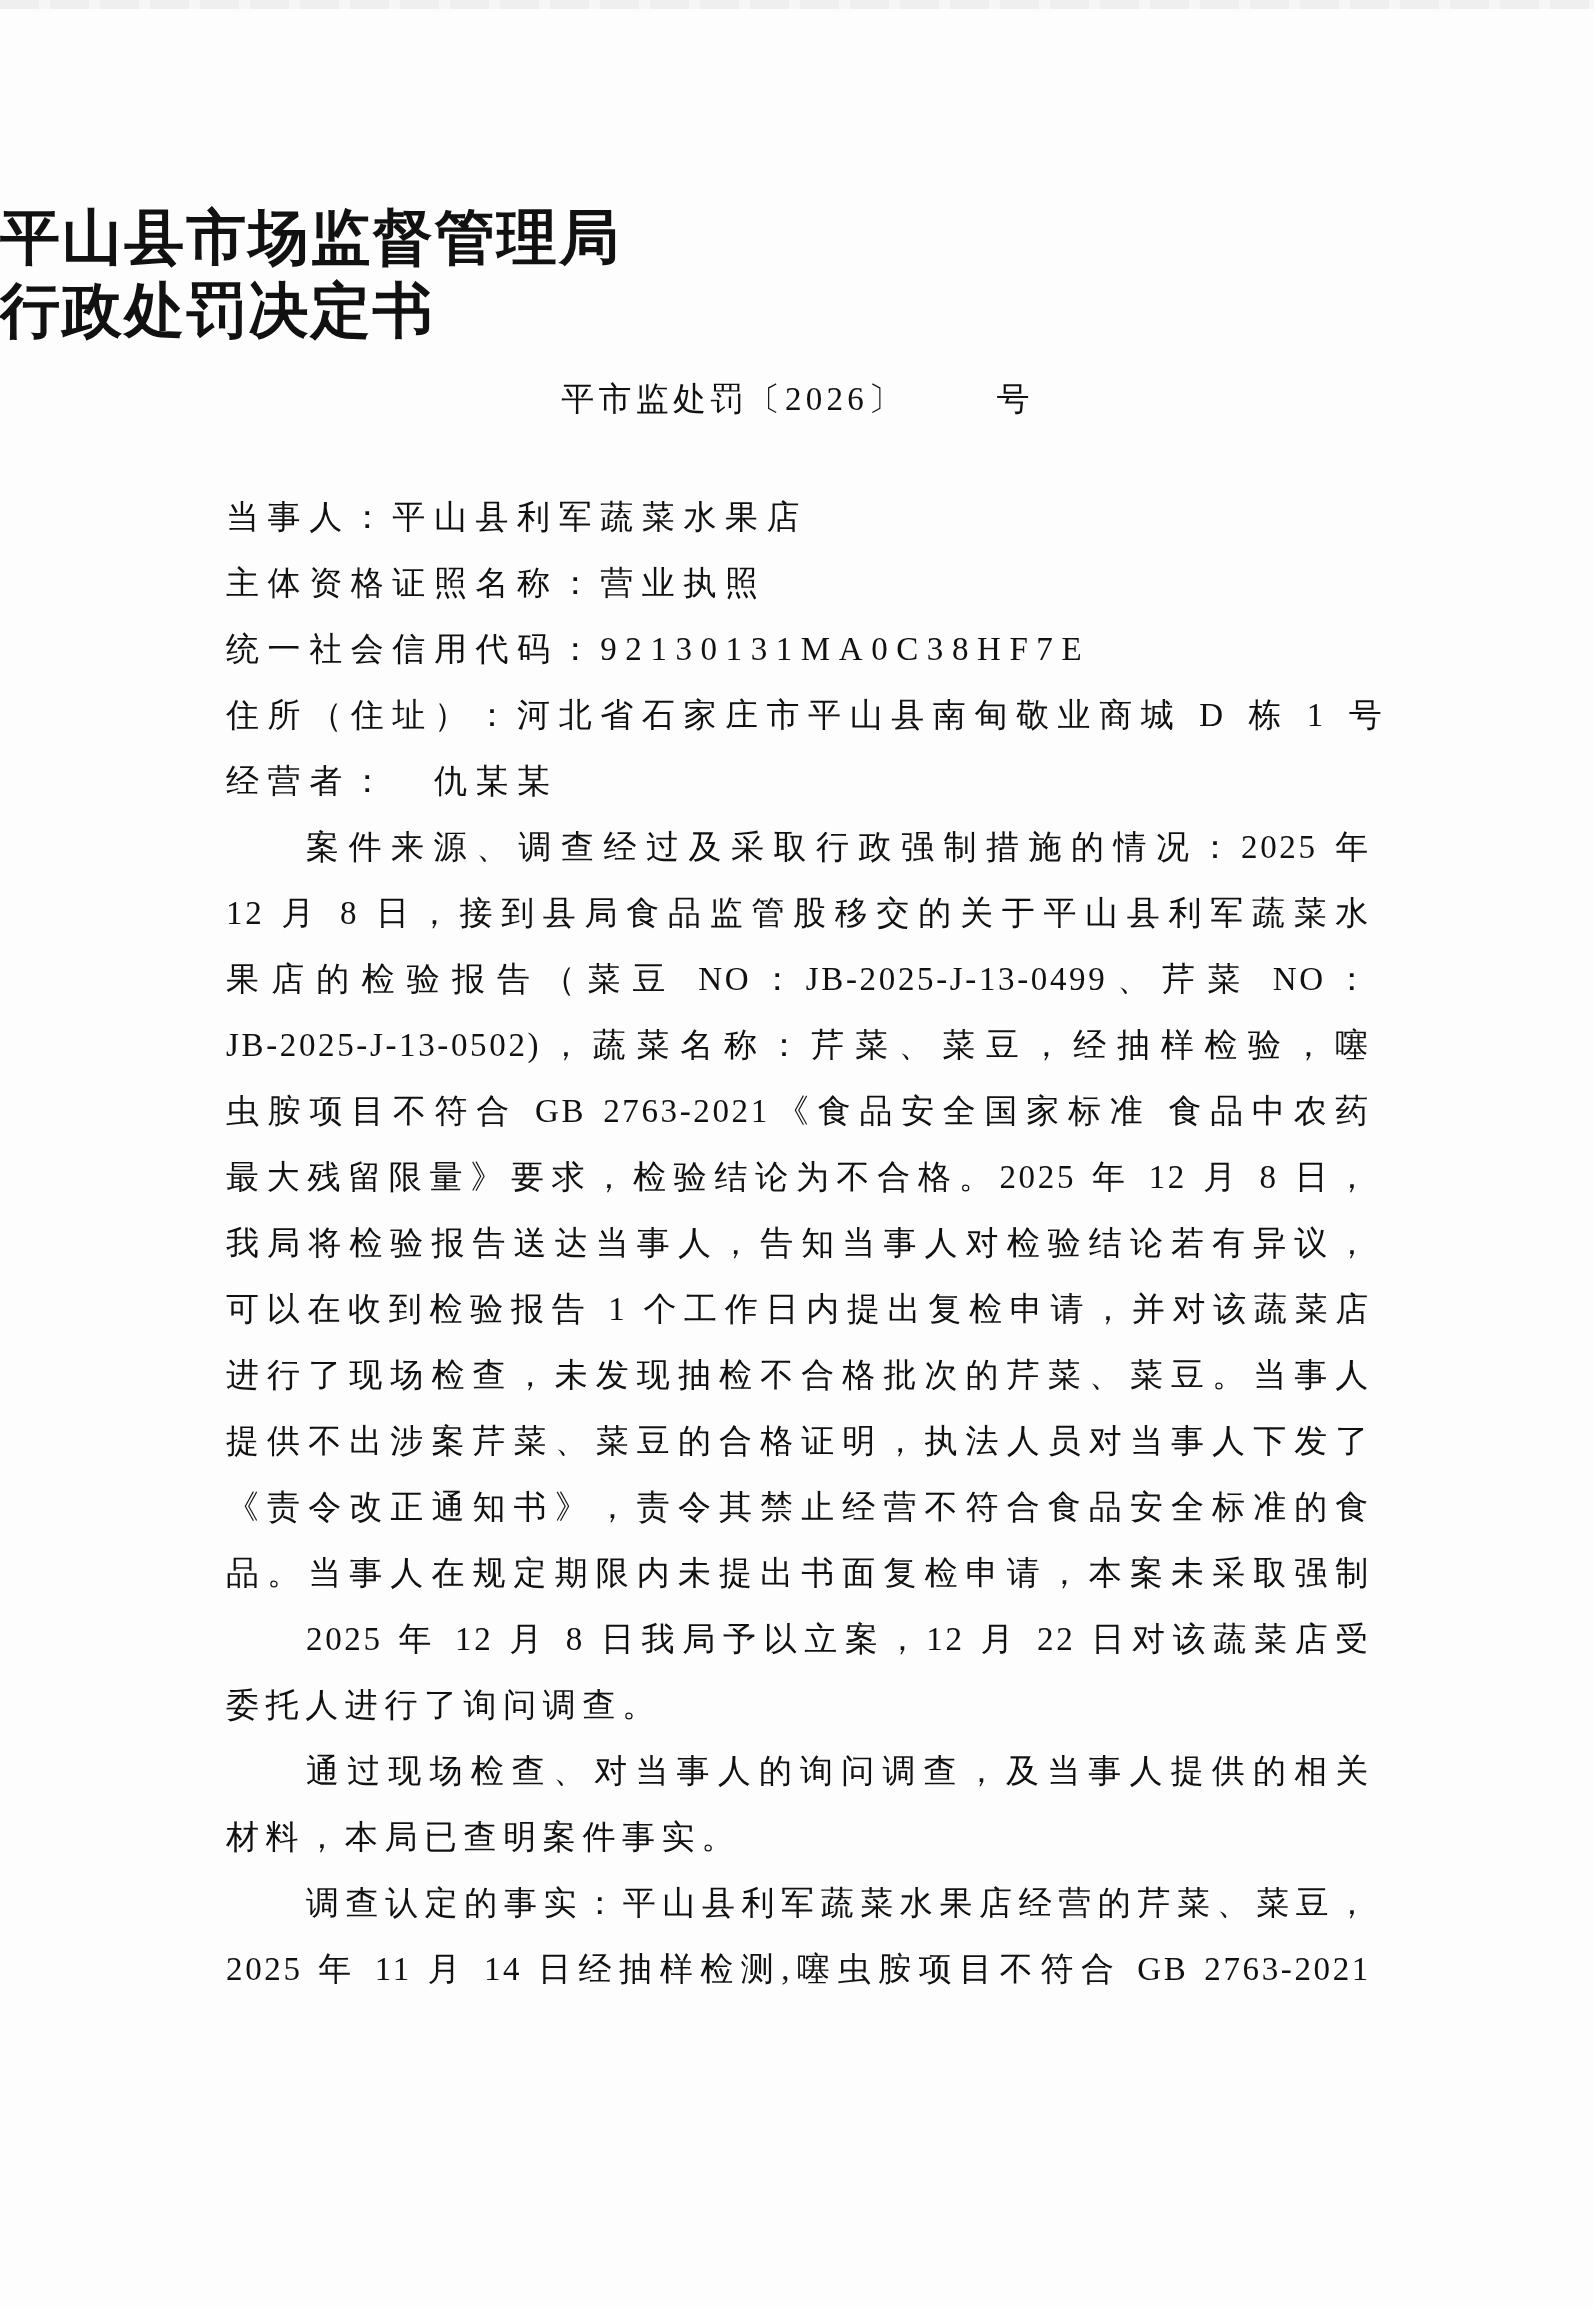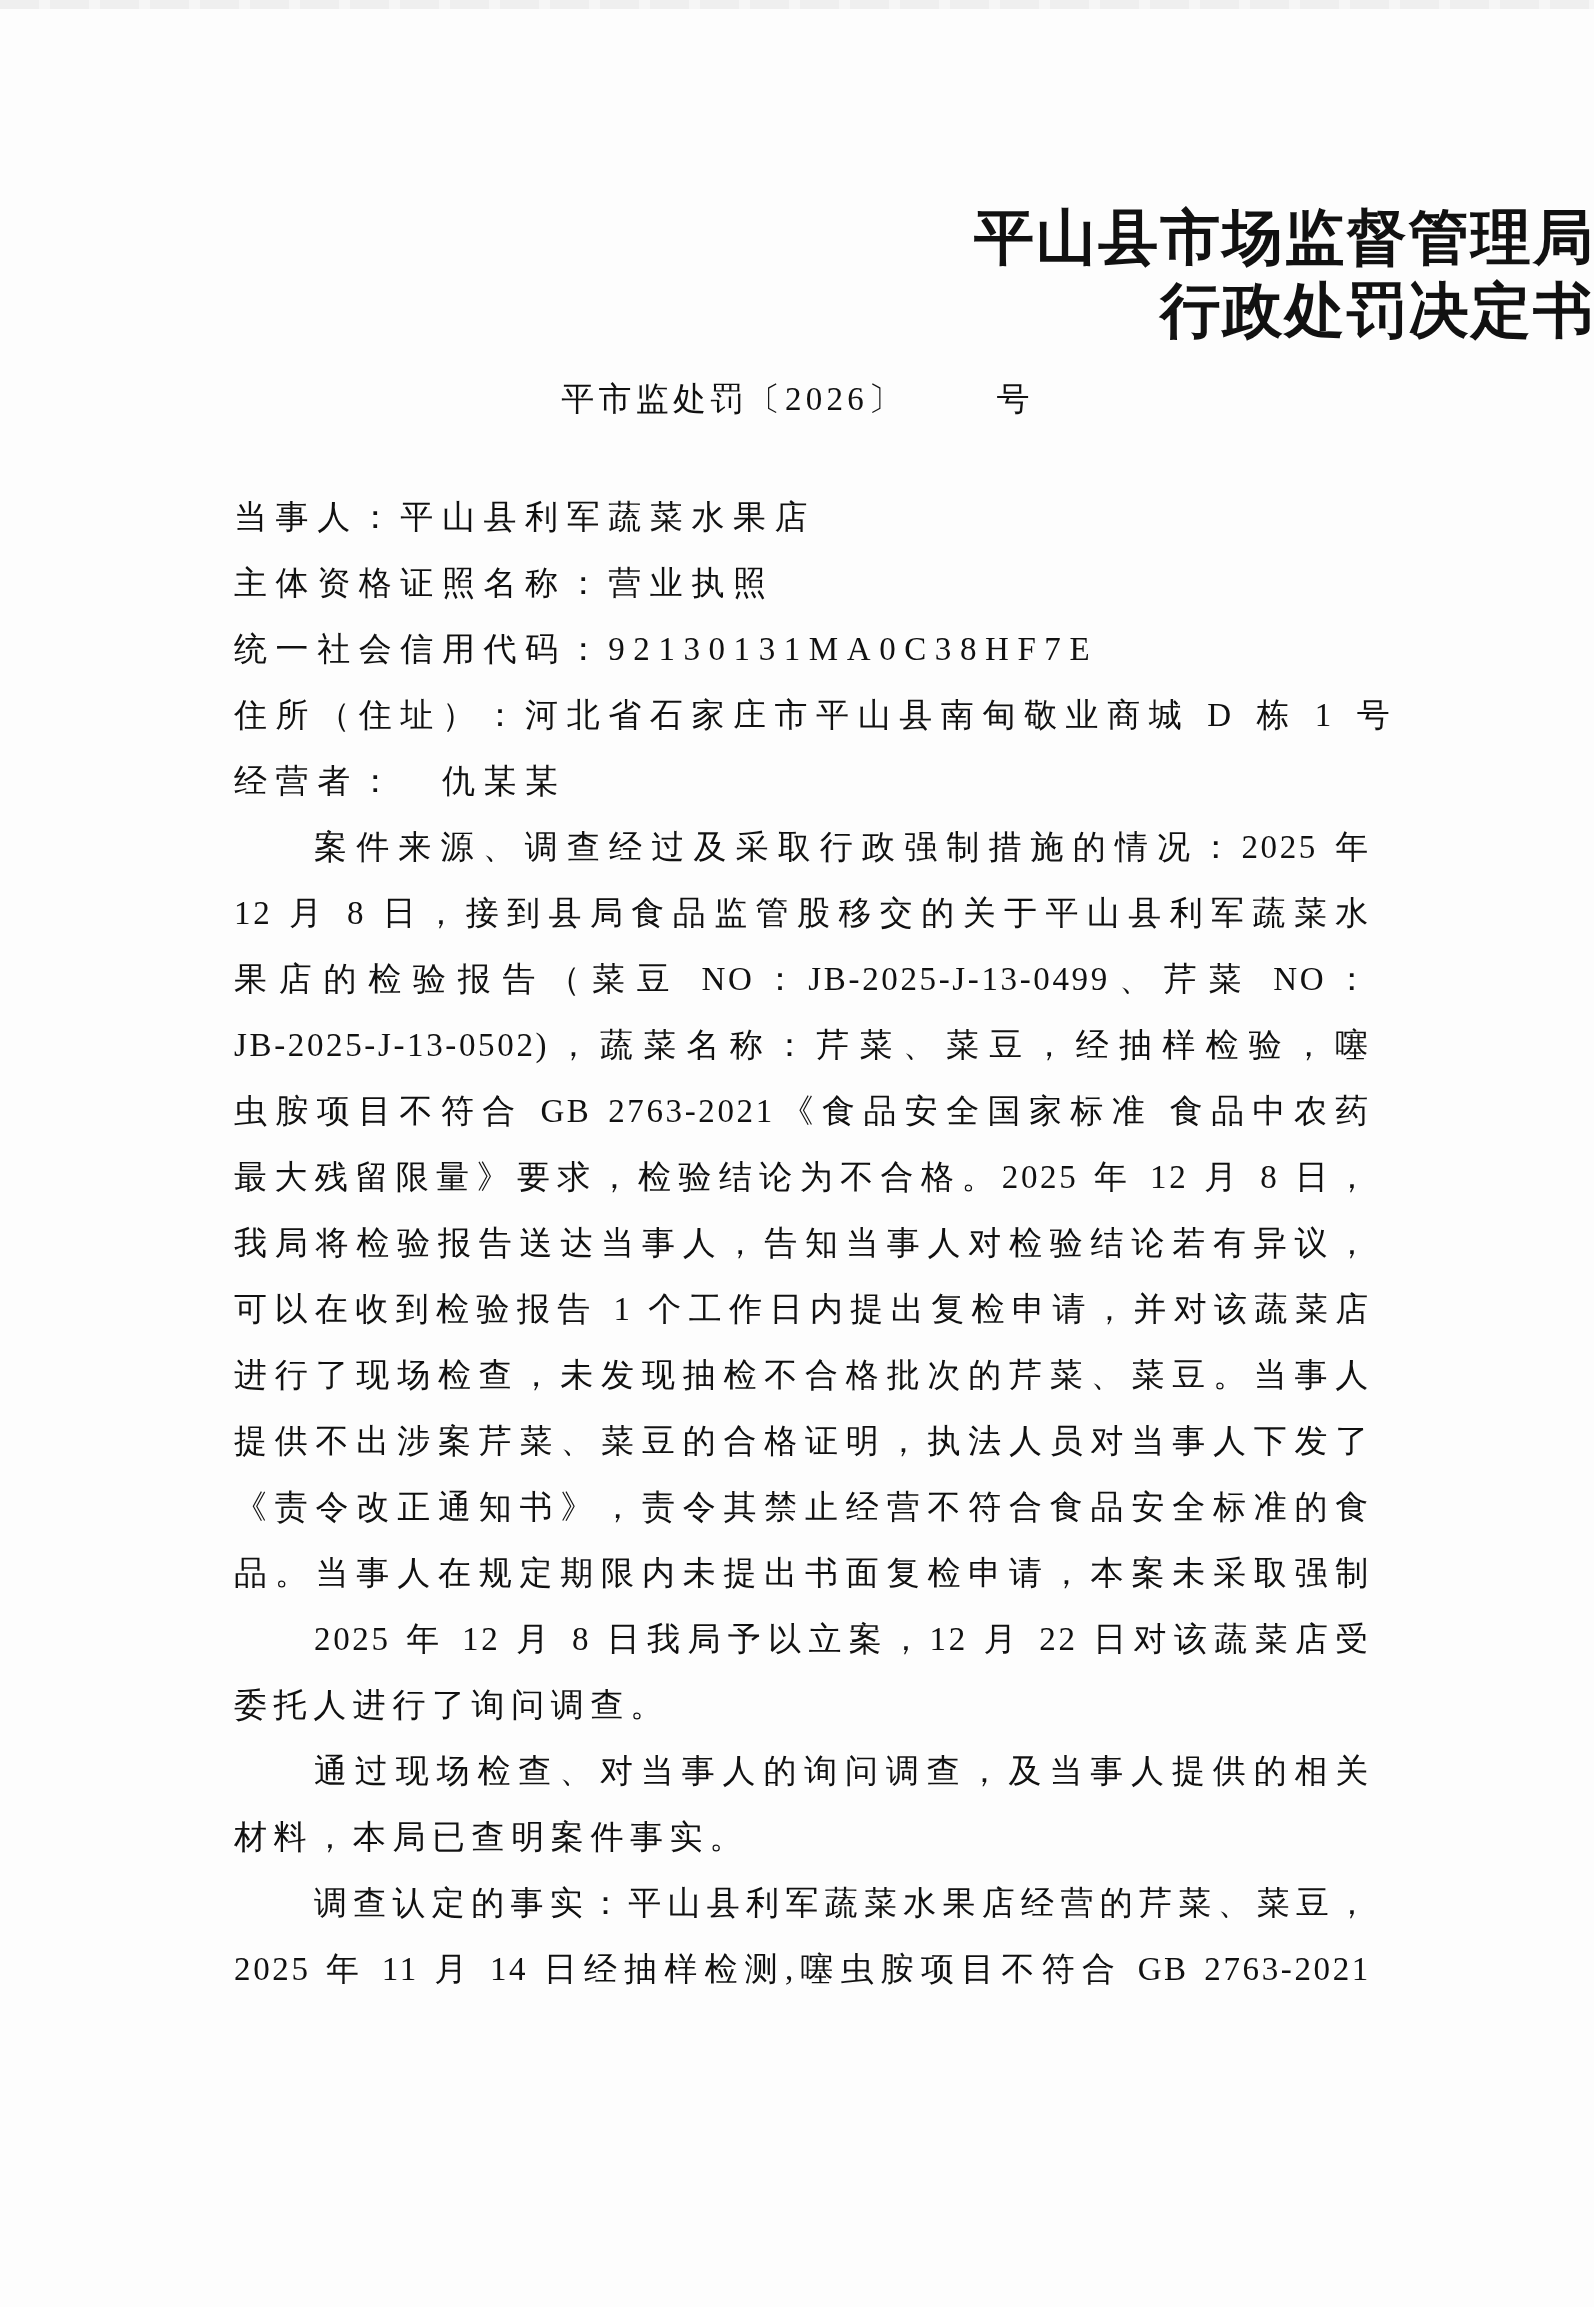--- a/index.html
+++ b/index.html
@@ -22,21 +22,21 @@
     position:absolute;
     top:0;left:0;right:0;
     height:8.6px;
     background:repeating-linear-gradient(90deg,
       var(--artifact) 0px, var(--artifact) 39px,
       #f6f6f6 39px, #f6f6f6 50px);
   }
   .title-block{
     position:absolute;
     top:202px;left:0;right:0;
-    text-align:right;
+    text-align:left;
   }
   .title-line{
     font-size:60px;
     font-weight:700;
     line-height:73px;
     letter-spacing:2.1px;
     white-space:nowrap;
   }
   .doc-number{
     position:absolute;
@@ -55,21 +55,20 @@
     position:absolute;
     top:484px;
     left:226px;
     width:1145px;
   }
   .line{
     font-size:33px;
     height:66px;
     line-height:66px;
     white-space:pre-wrap;
-    margin-left:8px;
   }
   .line.info{
     text-align:left;
     letter-spacing:0.26em;
     white-space:nowrap;
   }
   .line.full{
     text-align:justify;
     text-align-last:justify;
     letter-spacing:0.08em;

